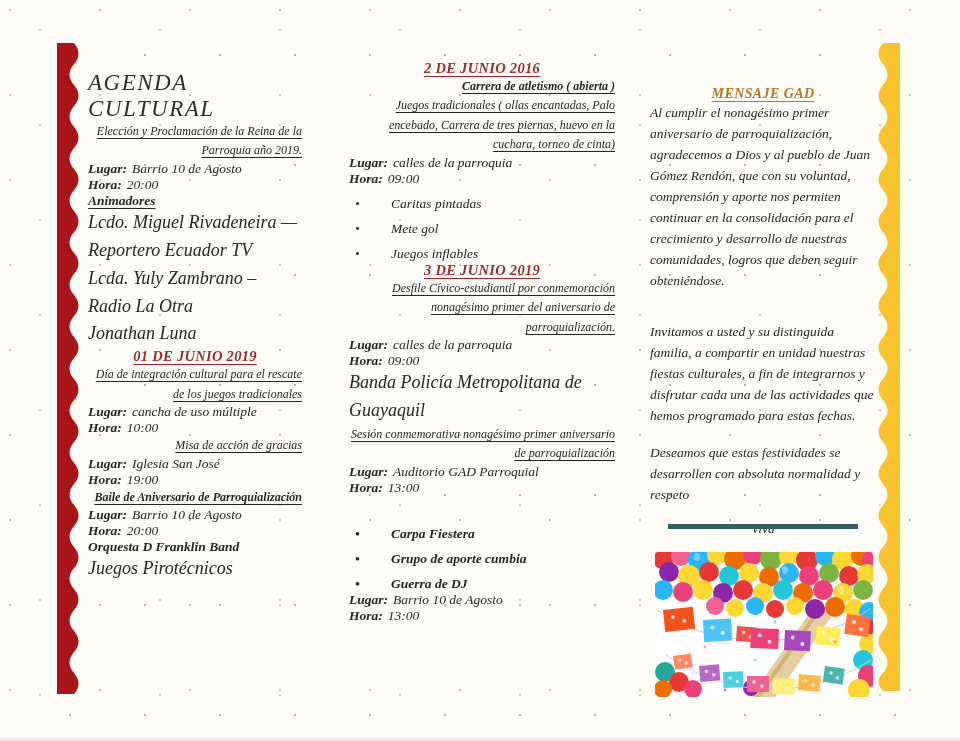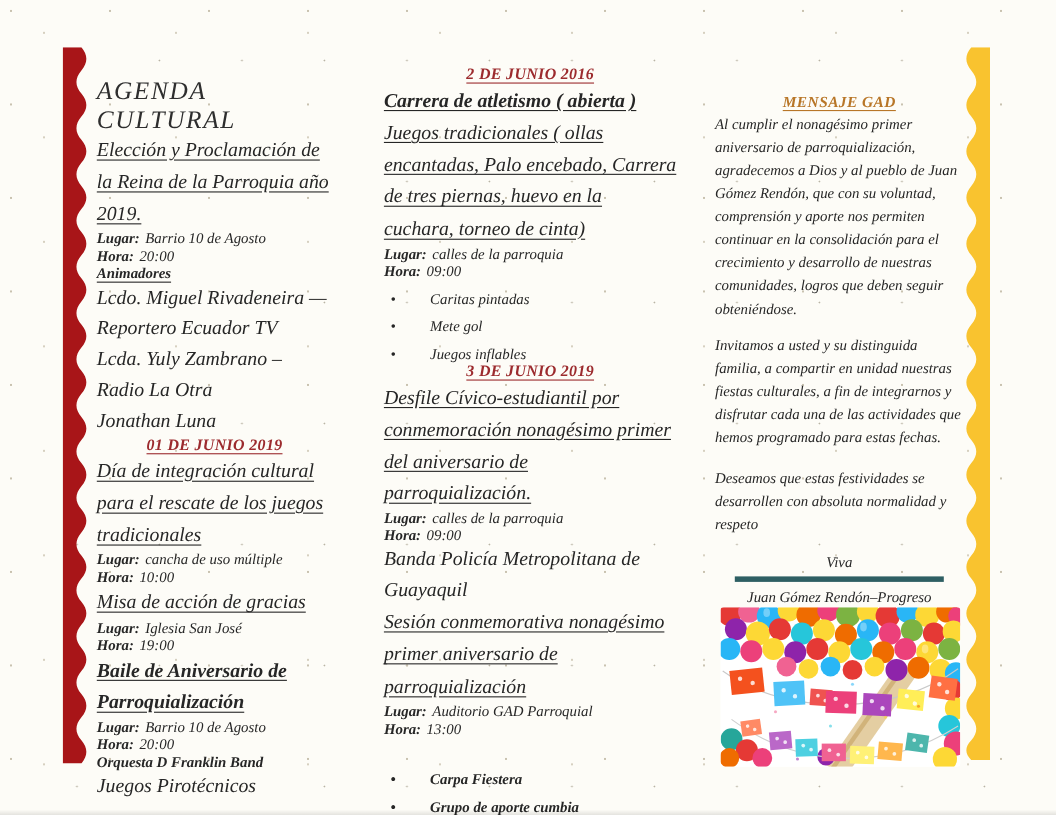--- a/index.html
+++ b/index.html
@@ -16,22 +16,22 @@
   }
   .page p{margin:0;}
   .col{position:absolute;}
   .col-left{left:88px;top:70px;width:214px;}
   .col-mid{left:349px;top:60px;width:266px;}
   .col-right{left:650px;top:86px;width:226px;}
   .title1{font-size:23px;letter-spacing:1.5px;color:#2e2e2e;}
   .title2{font-size:23px;letter-spacing:1.5px;color:#2e2e2e;margin-left:40px;margin-top:4px;}
   .dateh{font-weight:700;color:#9C2B2E;text-decoration:underline;text-underline-offset:3px;
          text-align:center;font-size:14.5px;letter-spacing:.3px;}
-  .etitle{text-decoration:underline;text-underline-offset:3px;text-align:left;
-          font-size:18px;line-height:1.62;}
+  .etitle{text-decoration:underline;text-underline-offset:3px;text-align:right;
+          font-size:12px;line-height:1.62;}
   .b{font-weight:700;}
   .ul{text-decoration:underline;text-underline-offset:3px;}
   .meta{font-size:13.5px;}
   .sp{margin-left:5px;}
   .plain{font-size:18px;line-height:1.55;}
   .mt8{margin-top:8px;} .mt10{margin-top:10px;} .mt12{margin-top:12px;}
   .mt22{margin-top:22px;} .mt24{margin-top:24px;} .mt28{margin-top:28px;} .mt30{margin-top:30px;}
   .bullet-row{display:flex;font-size:13.5px;margin-top:9px;}
   .bullet-row .dot{width:36px;padding-left:6px;}
   .mensaje-h{font-weight:700;color:#B87628;text-decoration:underline;text-underline-offset:3px;
@@ -160,21 +160,21 @@
         </div>
     </div>
 
     <p class="meta mt30"><span class="b">Lugar:</span><span class="sp">Barrio 10 de Agosto</span></p>
     <p class="meta mt12"><span class="b">Hora:</span><span class="sp">13:00</span></p>
   </div>
 
   <div class="col col-right">
     <p class="mensaje-h">MENSAJE GAD</p>
     <p class="mensaje-p mt30">Al cumplir  el nonagésimo primer aniversario de parroquialización, agradecemos a Dios y al pueblo  de Juan Gómez Rendón, que con su voluntad, comprensión y aporte nos permiten continuar en la consolidación para el crecimiento y  desarrollo de nuestras comunidades, logros que deben seguir obteniéndose.</p>
-    <p class="mensaje-p" style="margin-top:12px;">Invitamos a usted y su distinguida familia, a compartir en unidad nuestras fiestas culturales, a fin de  integrarnos y  disfrutar cada una de las actividades que hemos programado para estas fechas.</p>
+    <p class="mensaje-p" style="margin-top:30px;">Invitamos a usted y su distinguida familia, a compartir en unidad nuestras fiestas culturales, a fin de  integrarnos y  disfrutar cada una de las actividades que hemos programado para estas fechas.</p>
     <p class="mensaje-p" style="margin-top:16px;">Deseamos que estas festividades se desarrollen con  absoluta normalidad y respeto</p>
     <p class="center" style="margin-top:16px;">Viva</p>
     <p class="center" style="margin-top:16px;">Juan Gómez Rendón–Progreso</p>
   </div>
 
   <div class="divider"></div>
 
   <div class="photo">
     <svg width="218" height="145" viewBox="0 0 218 145">
       <rect width="218" height="145" fill="#ffffff"></rect>

